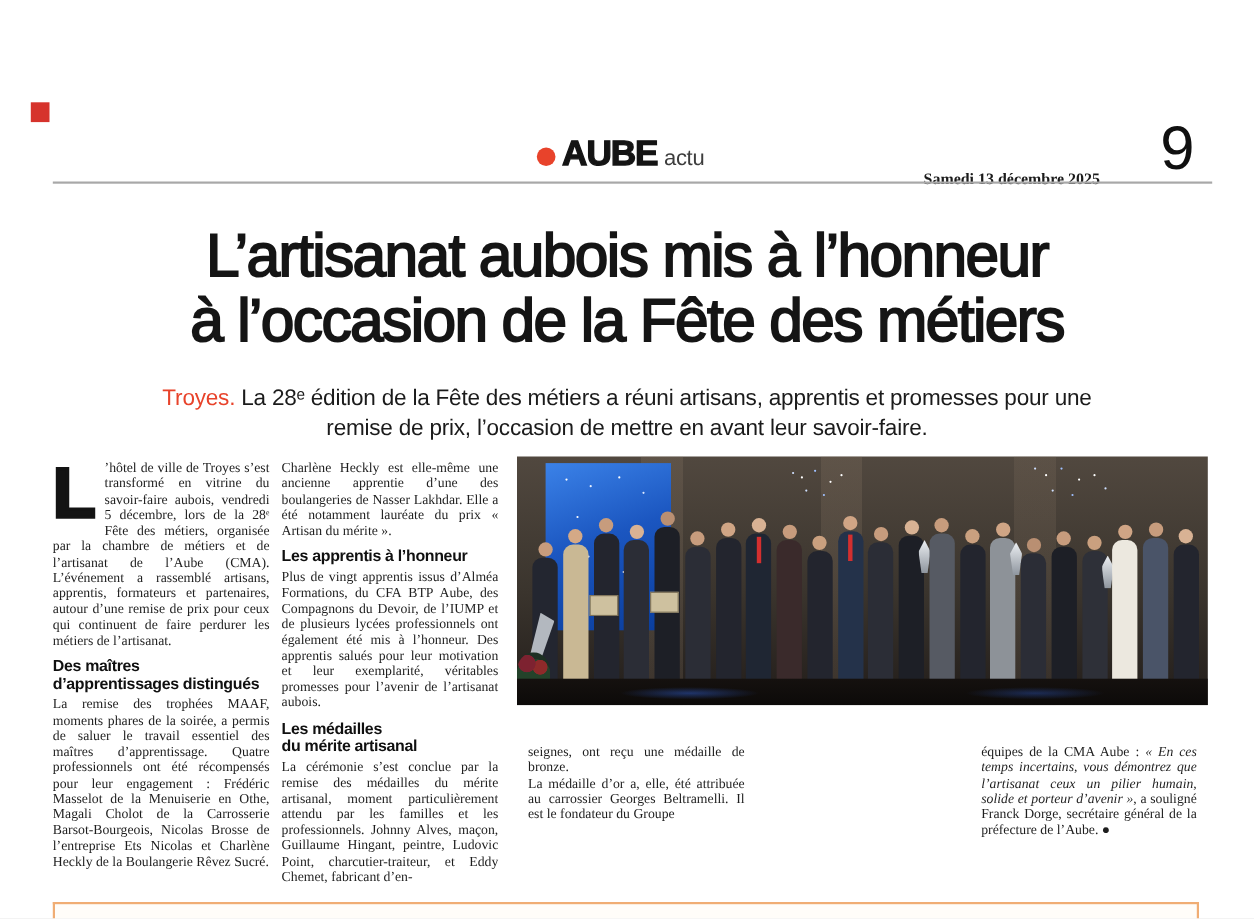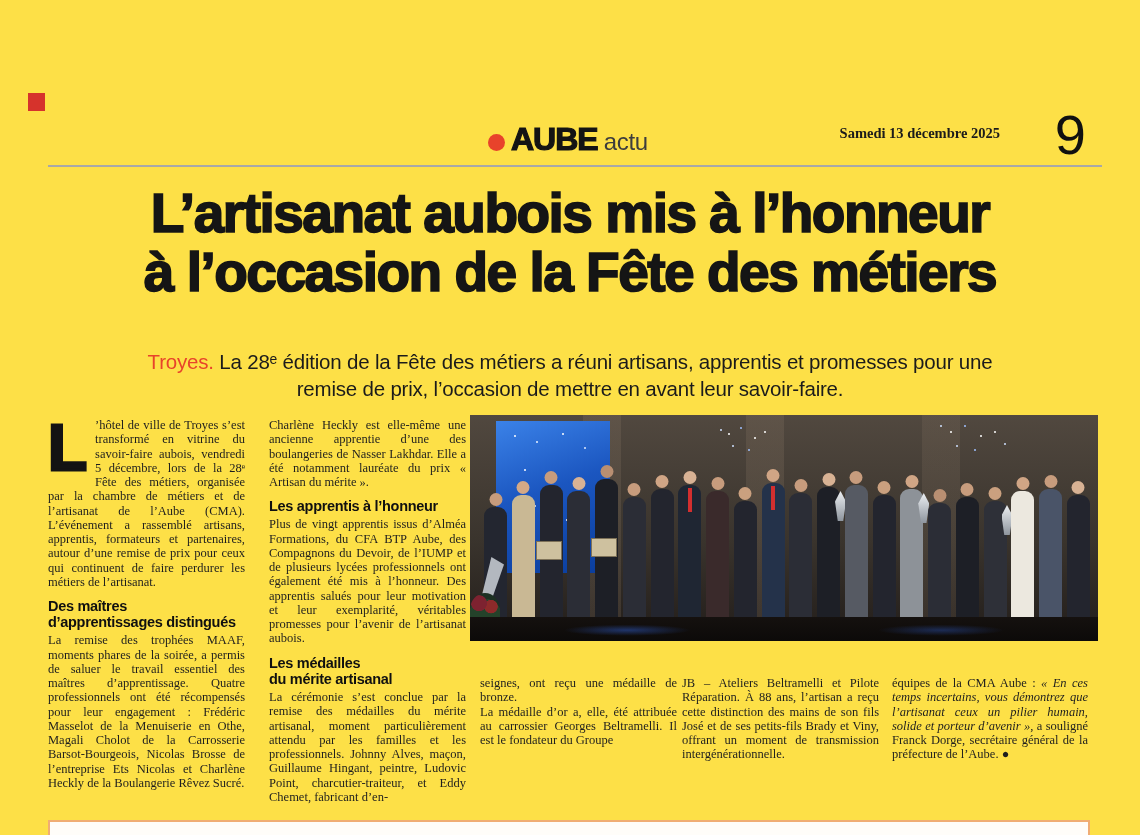--- a/index.html
+++ b/index.html
@@ -1,49 +1,49 @@
 <!DOCTYPE html>
 <html lang="fr"><head>
 <meta charset="utf-8">
 <style>
   html,body{margin:0;padding:0;background:#e9e9e9;}
-  .page{position:relative;width:1140px;height:835px;background:#fde047;overflow:hidden;
+  .page{position:relative;width:1140px;height:835px;background:#ffffff;overflow:hidden;
         font-family:"Liberation Sans",sans-serif;color:#1f1f1f;margin:0 auto;}
 
   
   .corner-mark{position:absolute;left:28px;top:93px;width:17px;height:18px;background:#d6332c;}
 
   
   .masthead{position:absolute;left:488px;top:121px;display:flex;align-items:baseline;gap:6px;}
   .mast-dot{width:17px;height:17px;border-radius:50%;background:#e8432b;align-self:center;margin-top:6px;}
   .mast-title{font-size:32px;font-weight:bold;letter-spacing:-1px;color:#141414;
               -webkit-text-stroke:1.2px #141414;}
-  .mast-sub{font-size:24px;color:#3d3d3d;letter-spacing:-0.3px;}
-  .edition-date{position:absolute;right:140px;top:125px;font-family:"Liberation Serif",serif;
+  .mast-sub{font-size:20px;color:#3d3d3d;letter-spacing:-0.3px;}
+  .edition-date{position:absolute;right:140px;top:155px;font-family:"Liberation Serif",serif;
                 font-weight:bold;font-size:14.5px;color:#1b1b1b;}
   .page-number{position:absolute;right:54px;top:102px;font-size:56px;font-weight:400;color:#101010;}
   .header-rule{position:absolute;left:48px;top:165px;width:1054px;height:2px;background:#a8a8a8;}
 
   
-  .headline{position:absolute;left:58px;top:184px;width:1024px;text-align:center;
-            font-weight:bold;font-size:55px;line-height:1.07;letter-spacing:-1.5px;color:#151515;
+  .headline{position:absolute;left:58px;top:203px;width:1024px;text-align:center;
+            font-weight:normal;font-size:55px;line-height:1.07;letter-spacing:-1.5px;color:#151515;
             -webkit-text-stroke:1.7px #151515;}
 
   
   .lede{position:absolute;left:140px;top:348px;width:860px;text-align:center;
         font-size:20.5px;line-height:1.32;color:#1b1b1b;letter-spacing:-0.2px;}
   .lede .loc{color:#e8432b;font-weight:normal;}
 
   
   .col{position:absolute;width:197px;font-family:"Liberation Serif",serif;
        font-size:12.5px;line-height:1.14;text-align:justify;color:#1e1e1e;overflow:hidden;
        hyphens:auto;-webkit-hyphens:auto;}
   .col p{margin:0;}
   .col-1{left:48px;top:418px;height:394px;}
-  .col-2{left:269px;top:418px;height:394px;}
+  .col-2{left:256px;top:418px;height:394px;}
   .col-3{left:480px;top:676px;height:138px;}
   .col-4{left:682px;top:676px;height:138px;}
   .col-5{left:892px;top:676px;width:196px;height:138px;}
   .sec-head{font-family:"Liberation Sans",sans-serif;font-weight:bold;font-size:14.5px;
             line-height:1.12;letter-spacing:-0.3px;color:#101010;margin:9px 0 3px;
             white-space:pre-line;text-align:left;}
   .dropcap{float:left;font-family:"Liberation Sans",sans-serif;font-weight:bold;
            font-size:64px;line-height:0.82;padding:4px 8px 2px 0;color:#131313;
            -webkit-text-stroke:3px #131313;}
   .stretch{text-align-last:justify;}
@@ -164,21 +164,20 @@
     <div class="ph-bouquet"></div>
     <div class="ph-floor"></div>
   </div>
 
   <div class="col col-3">
     <p>seignes, ont reçu une médaille de bronze.</p>
     <p>La médaille d’or a, elle, été attribuée au carrossier Georges Beltramelli. Il est le fondateur du Groupe</p>
   </div>
 
   <div class="col col-4">
-    <p>JB – Ateliers Beltramelli et Pilote Réparation. À 88 ans, l’artisan a reçu cette distinction des mains de son fils José et de ses petits-fils Brady et Viny, offrant un moment de transmission intergénérationnelle.</p>
   </div>
 
   <div class="col col-5">
     <p><span>équipes de la CMA Aube : </span><span class="q">« En ces temps incertains, vous démontrez que l’artisanat ceux un pilier humain, solide et porteur d’avenir »</span><span>, a souligné Franck Dorge, secrétaire général de la préfecture de l’Aube. ●</span></p>
   </div>
 
   <div class="ad-box"></div>
 
 </div>
 

